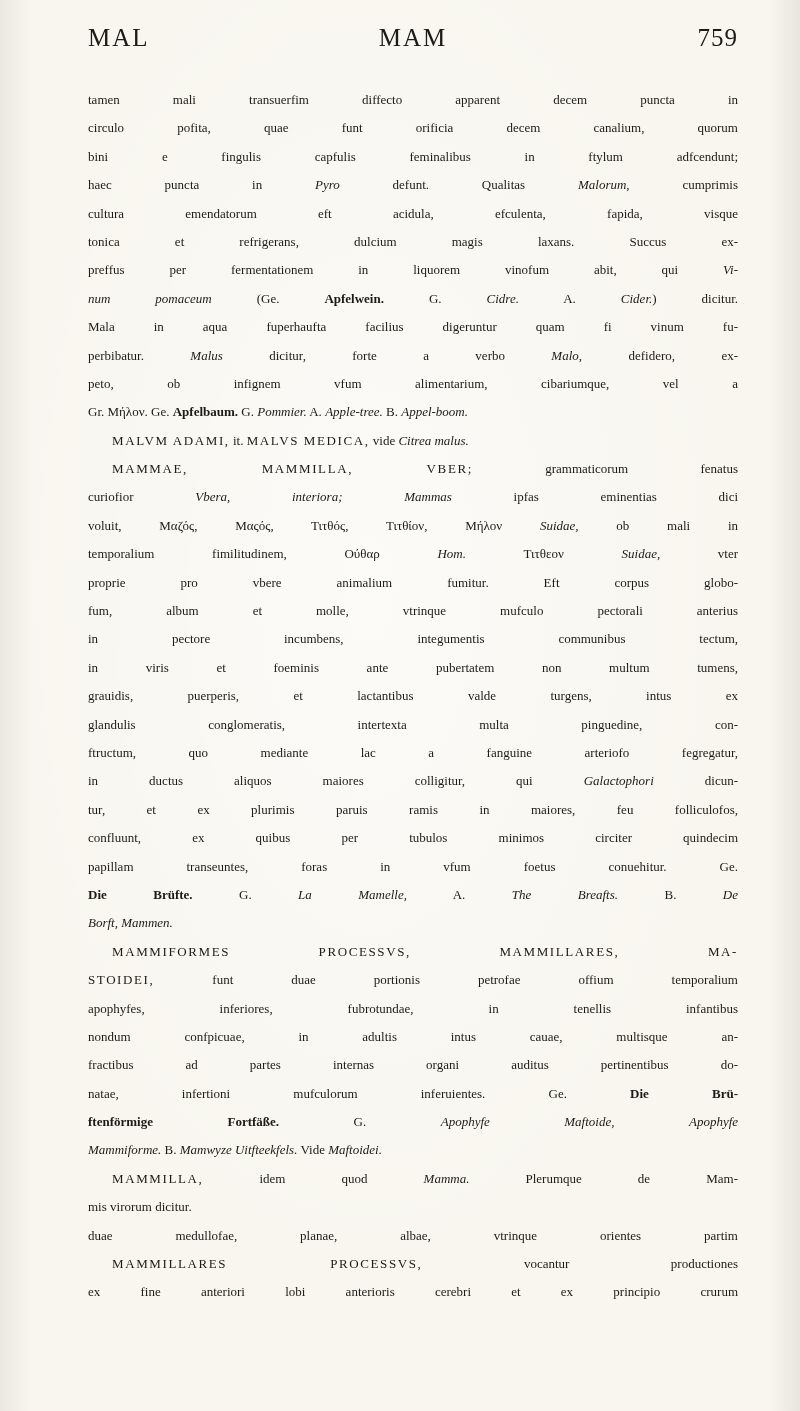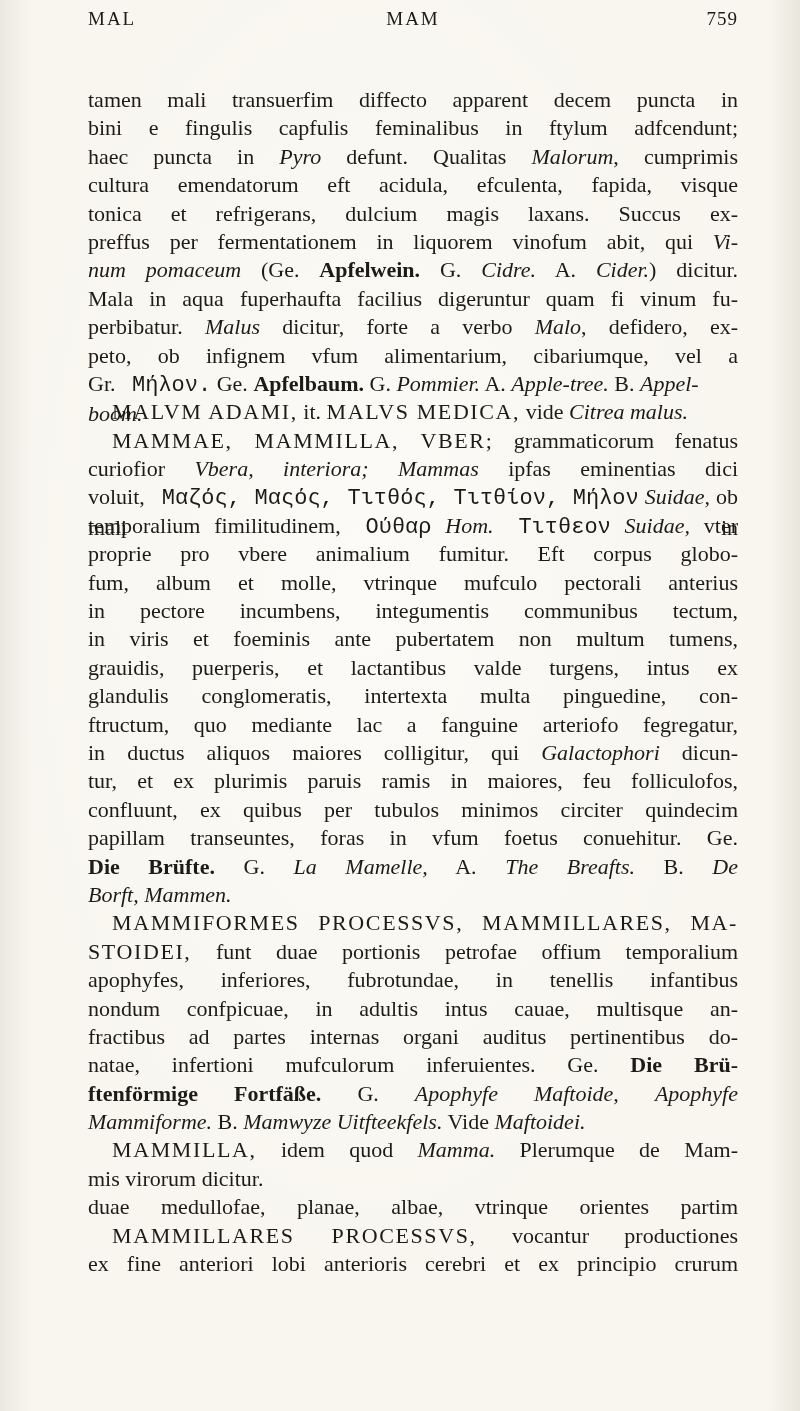--- a/index.html
+++ b/index.html
@@ -17,66 +17,67 @@
   .page{
     position:absolute;inset:0;
     background:
       radial-gradient(ellipse at 46% 42%, rgba(255,255,255,0.55) 0%, rgba(255,255,255,0) 60%),
       linear-gradient(to right, rgba(120,110,90,0.10) 0%, rgba(120,110,90,0) 4%, rgba(120,110,90,0) 96%, rgba(120,110,90,0.12) 100%),
       var(--paper);
     color:var(--ink);
   }
   .running-head{
     position:absolute;
-    top:8px;left:88px;width:650px;height:26px;
-    font-size:19px;
+    top:24px;left:88px;width:650px;height:26px;
+    font-size:25px;
     letter-spacing:2px;
     color:var(--ink);
   }
   .running-head .rh-left{position:absolute;left:0;top:0;}
   .running-head .rh-center{position:absolute;left:0;right:0;top:0;text-align:center;}
   .running-head .rh-right{position:absolute;right:0;top:0;letter-spacing:1px;margin-left:16px;}
   .body-text{
     position:absolute;
     left:88px;top:86px;width:650px;
-    font-size:22px;
+    font-size:13px;
     line-height:28.4px;
     color:var(--ink);
   }
   .line{
     text-align:justify;
     text-align-last:justify;
     height:28.4px;
     overflow:visible;
   }
   .line.last{
     text-align:left;
     text-align-last:left;
   }
   .line.indent{
     text-indent:24px;
     font-family:Liberation Serif, serif;
   }
   .s-n{font-style:normal;}
   .s-i{font-style:italic;}
-  .s-g{font-style:normal;font-family:Liberation Mono, monospace;margin-left:11px;}
+  .s-g{font-style:normal;font-family:Liberation Serif, serif;}
   .s-f{font-weight:bold;} 
   .s-c{letter-spacing:1.6px;} 
 </style>
 </head>
 <body>
 
 <div class="page">
   <div class="running-head">
     <span class="rh-left">MAL</span>
     <span class="rh-center">MAM</span>
     <span class="rh-right">759</span>
   </div>
   <div class="body-text">
       <div class="line"><span class="s-n">tamen mali transuerfim diffecto apparent decem puncta in</span></div>
+      <div class="line"><span class="s-n">circulo pofita, quae funt orificia decem canalium, quorum</span></div>
       <div class="line"><span class="s-n">bini e fingulis capfulis feminalibus in ftylum adfcendunt;</span></div>
       <div class="line"><span class="s-n">haec puncta in </span><span class="s-i">Pyro</span><span class="s-n"> defunt. Qualitas </span><span class="s-i">Malorum</span><span class="s-n">, cumprimis</span></div>
       <div class="line"><span class="s-n">cultura emendatorum eft acidula, efculenta, fapida, visque</span></div>
       <div class="line"><span class="s-n">tonica et refrigerans, dulcium magis laxans. Succus ex-</span></div>
       <div class="line"><span class="s-n">preffus per fermentationem in liquorem vinofum abit, qui </span><span class="s-i">Vi-</span></div>
       <div class="line"><span class="s-i">num pomaceum</span><span class="s-n"> (Ge. </span><span class="s-f">Apfelwein.</span><span class="s-n"> G. </span><span class="s-i">Cidre.</span><span class="s-n"> A. </span><span class="s-i">Cider.</span><span class="s-n">) dicitur.</span></div>
       <div class="line"><span class="s-n">Mala in aqua fuperhaufta facilius digeruntur quam fi vinum fu-</span></div>
       <div class="line"><span class="s-n">perbibatur. </span><span class="s-i">Malus</span><span class="s-n"> dicitur, forte a verbo </span><span class="s-i">Malo</span><span class="s-n">, defidero, ex-</span></div>
       <div class="line"><span class="s-n">peto, ob infignem vfum alimentarium, cibariumque, vel a</span></div>
       <div class="line last"><span class="s-n">Gr. </span><span class="s-g">Μήλον.</span><span class="s-n"> Ge. </span><span class="s-f">Apfelbaum.</span><span class="s-n"> G. </span><span class="s-i">Pommier.</span><span class="s-n"> A. </span><span class="s-i">Apple-tree.</span><span class="s-n"> B. </span><span class="s-i">Appel-boom.</span></div>

